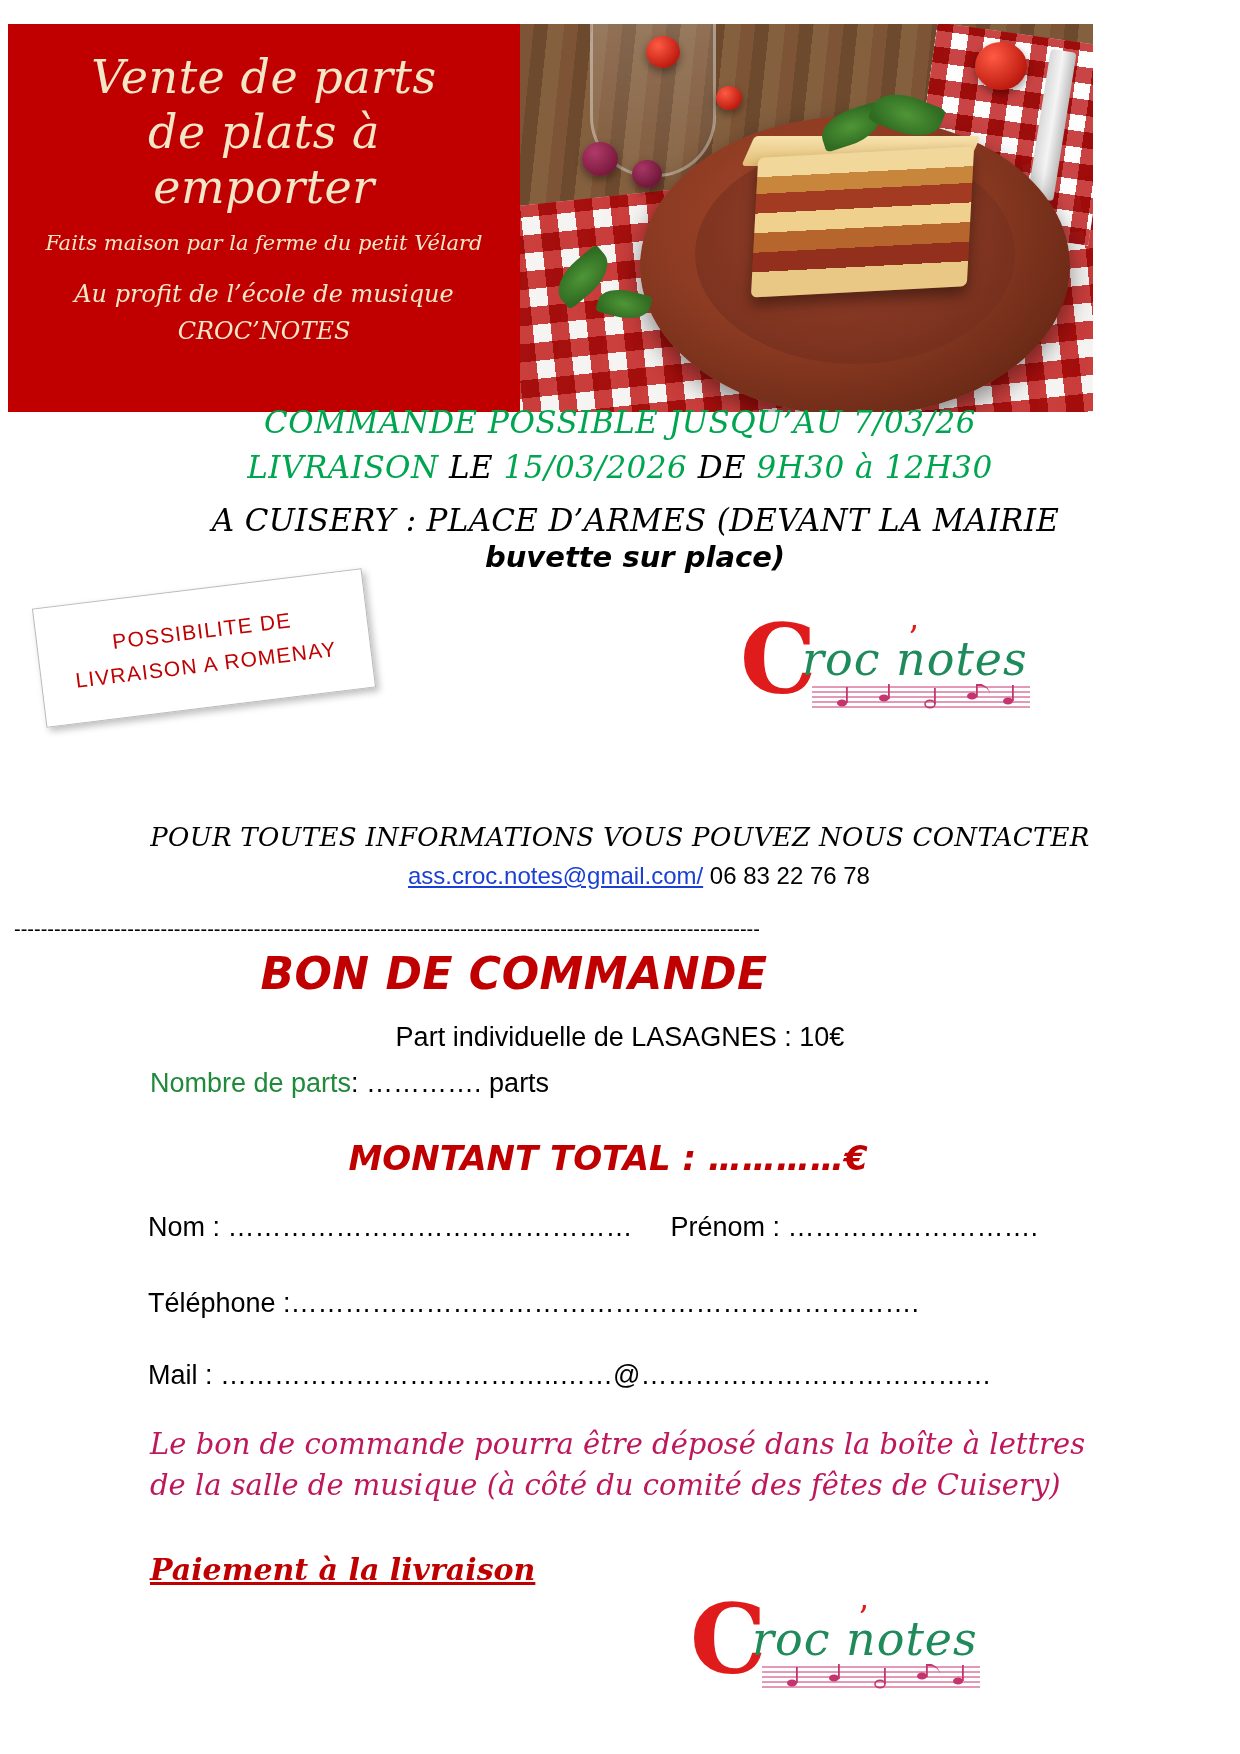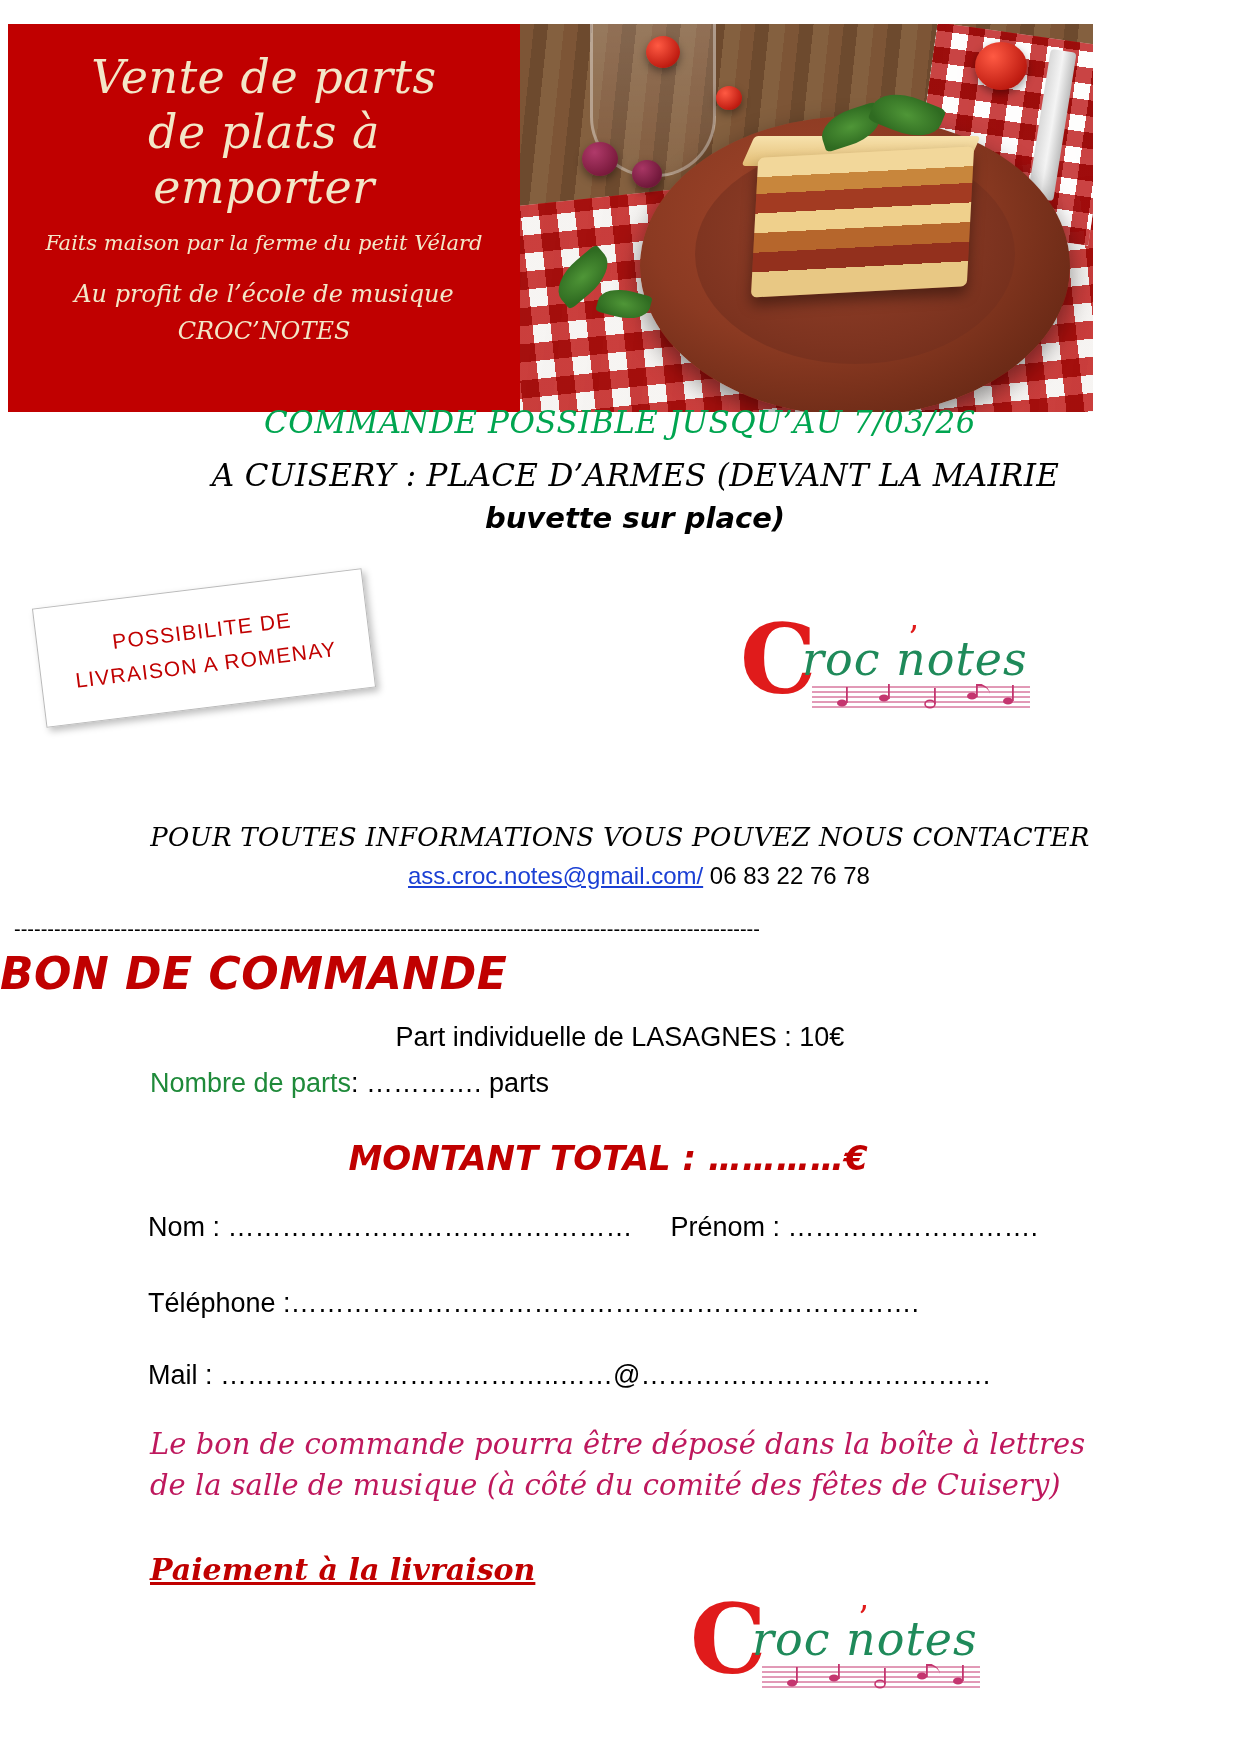--- a/index.html
+++ b/index.html
@@ -200,21 +200,21 @@
     letter-spacing: .3px;
     margin-top: 12px;
     padding-left: 31px;
   }
   .line-black-2 {
     font-family: "DejaVu Sans", sans-serif;
     font-weight: bold;
     font-style: italic;
     font-size: 29px;
     color: #000000;
-    margin-top: 8px;
+    margin-top: 2px;
     padding-left: 30px;
   }
 
   
   .stamp {
     position: absolute;
     left: 38px; top: 588px;
     width: 330px; height: 118px;
     border: 1px solid #b9b9b9;
     background: #ffffff;
@@ -308,21 +308,21 @@
     color: #000;
     white-space: nowrap;
     overflow: hidden;
   }
 
   
   .order-title {
     position: absolute;
     left: 0; top: 948px;
     width: 1028px;
-    text-align: left;
+    text-align: center;
     font-family: "DejaVu Sans", sans-serif;
     font-weight: bold;
     font-style: italic;
     font-size: 44px;
     color: #c00000;
     letter-spacing: .5px;
   }
   .unit-price {
     position: absolute;
     left: 0; top: 1022px;
@@ -419,20 +419,23 @@
     <div class="photo-tomato tom-b"></div>
     <div class="photo-tomato tom-c"></div>
     <div class="photo-tomato tom-d"></div>
     <div class="photo-tomato tom-e"></div>
   </div>
 </div>
 
 <div class="info">
   <div class="line-green">
     <span>COMMANDE POSSIBLE JUSQU’AU 7/03/26</span>
+  </div>
+  <div class="line-green">
+    <span>LIVRAISON</span><span class="blk"> LE </span><span>15/03/2026</span><span class="blk"> DE </span><span>9H30 à 12H30</span>
   </div>
   <div class="line-black">A CUISERY : PLACE D’ARMES (DEVANT LA MAIRIE</div>
   <div class="line-black-2">buvette sur place)</div>
 </div>
 
 <div class="stamp">
   <div class="stamp-text">
     <div>POSSIBILITE DE</div>
     <div>LIVRAISON A ROMENAY</div>
   </div>

